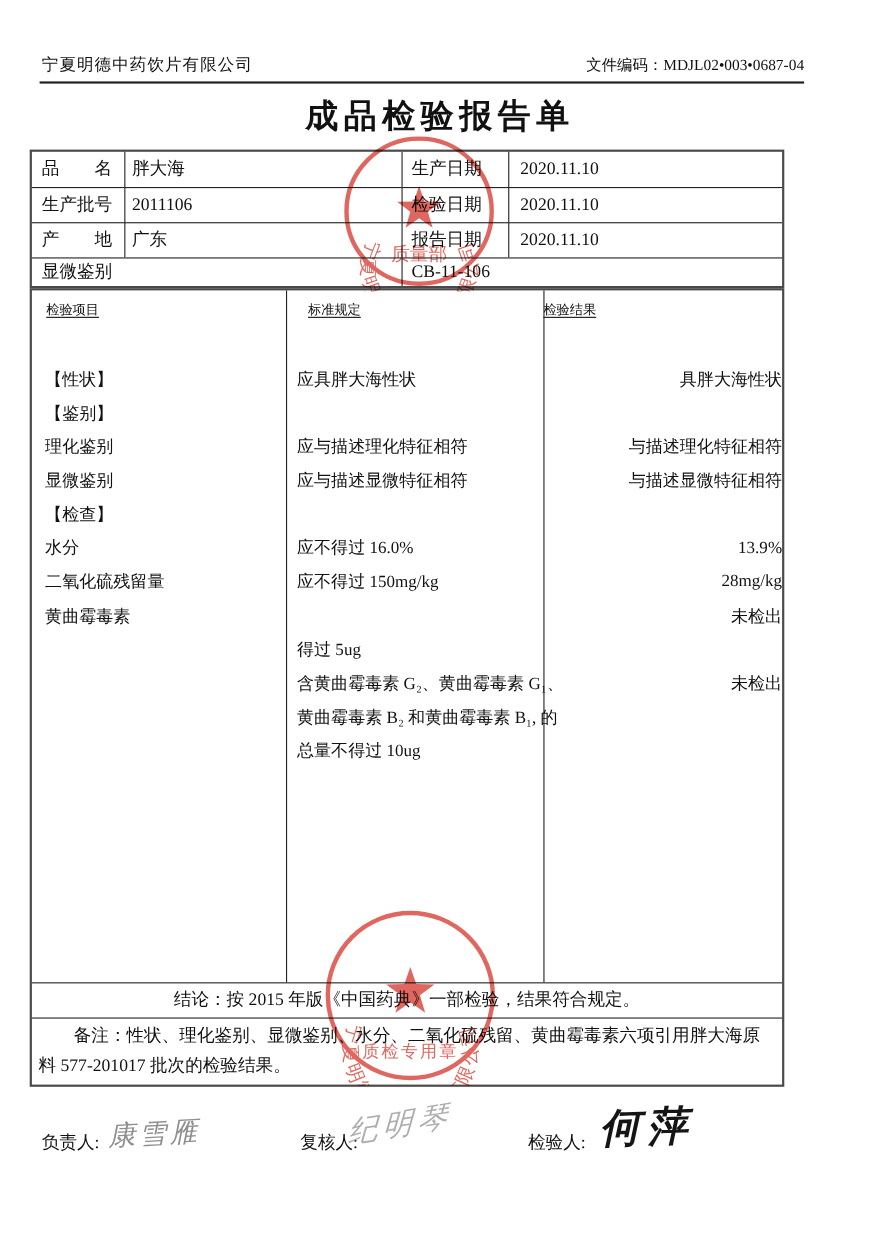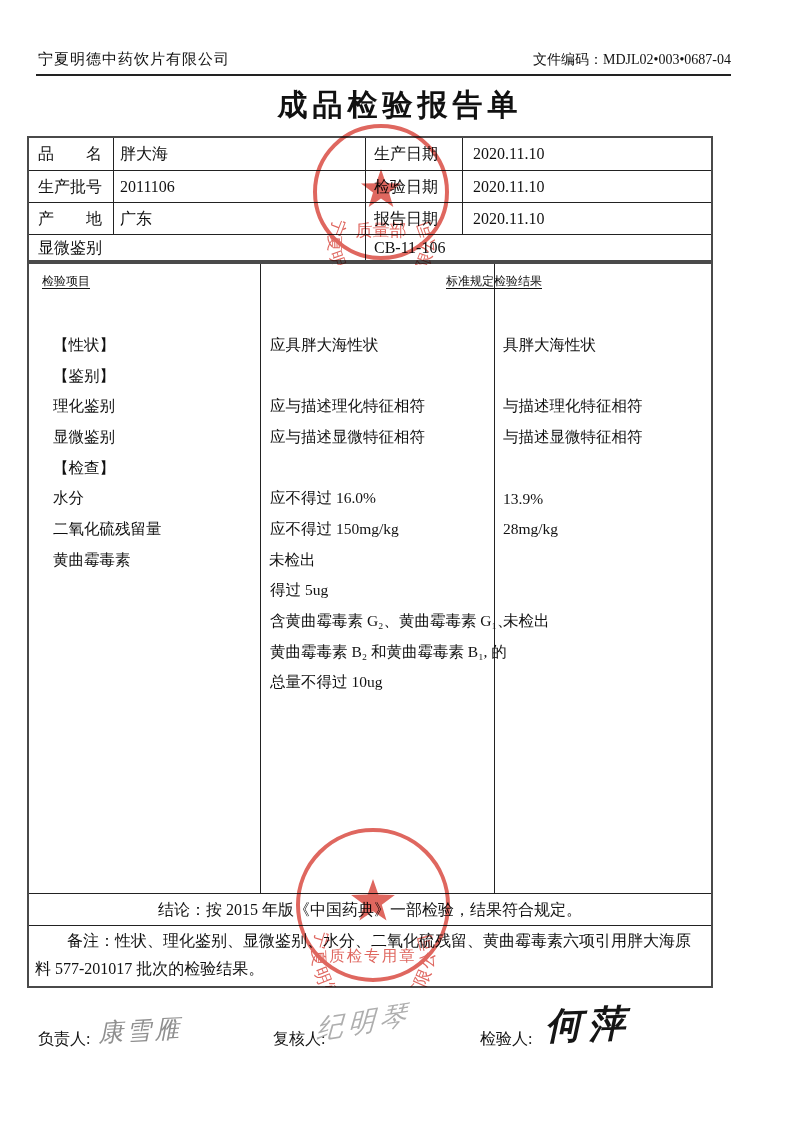--- a/index.html
+++ b/index.html
@@ -21,23 +21,23 @@
   .info-table{left:27px;top:136px;width:686px;height:126px;border:2px solid #4a4a4a;box-sizing:border-box;}
   .cell{position:absolute;box-sizing:border-box;font-size:16px;white-space:nowrap;overflow:hidden;}
   .bl{border-left:1px solid #222;}
   .bt{border-top:1px solid #222;}
   
   .main-table{left:27px;top:262px;width:686px;height:726px;border:2px solid #4a4a4a;box-sizing:border-box;}
   .vline{position:absolute;top:0;width:0;border-left:1px solid #222;height:629px;}
   .colhead{position:absolute;top:9px;font-size:12px;text-decoration:underline;text-underline-offset:3px;}
   .bodylines{position:absolute;left:0;top:66px;width:100%;}
   .bodyline{display:flex;height:30.7px;align-items:center;}
-  .c1{width:231px;padding-left:24px;box-sizing:border-box;font-size:15.5px;white-space:nowrap;}
+  .c1{width:231px;padding-left:12px;box-sizing:border-box;font-size:15.5px;white-space:nowrap;}
   .c2{width:234px;padding-left:10px;box-sizing:border-box;font-size:15.5px;white-space:nowrap;}
-  .c3{flex:1;padding-left:9px;box-sizing:border-box;font-size:15.5px;white-space:nowrap;}
+  .c3{flex:1;padding-left:9px;box-sizing:border-box;font-size:15.5px;white-space:nowrap;text-align:right;}
   .conclusion-row{position:absolute;left:0;top:629px;width:100%;height:32px;border-top:1px solid #222;
     box-sizing:border-box;text-align:center;line-height:31px;font-size:16px;}
   .remark-row{position:absolute;left:0;top:661px;width:100%;height:61px;border-top:1px solid #222;box-sizing:border-box;}
   .remark-l1{position:absolute;left:38px;top:5px;font-size:16px;white-space:nowrap;}
   .remark-l2{position:absolute;left:6px;top:33px;font-size:16px;white-space:nowrap;}
   
   .stamp{mix-blend-mode:multiply;opacity:.82;}
   .stamp-top{left:308px;top:119px;}
   .stamp-bottom{left:291px;top:823px;}
   
@@ -79,21 +79,21 @@
 
     <div class="cell bt" style="left:0;top:96px;width:336px;height:26px;line-height:26px;padding-left:9px;">显微鉴别</div>
     <div class="cell bl bt" style="left:336px;top:96px;width:346px;height:26px;line-height:26px;padding-left:8px;">CB-11-106</div>
   </div>
 
   <div class="abs main-table">
     <div class="vline" style="left:231px;"></div>
     <div class="vline" style="left:465px;"></div>
 
     <div class="colhead" style="left:13px;">检验项目</div>
-    <div class="colhead" style="left:231px;width:234px;text-align:right;">标准规定</div>
+    <div class="colhead" style="left:231px;width:234px;text-align:left;padding-left:20px;">标准规定</div>
     <div class="colhead" style="left:465px;width:217px;text-align:left;">检验结果</div>
 
     <div class="bodylines">
       <div class="bodyline">
         <div class="c1">【性状】</div>
         <div class="c2">应具胖大海性状</div>
         <div class="c3">具胖大海性状</div>
       </div>
       <div class="bodyline">
         <div class="c1">【鉴别】</div>

